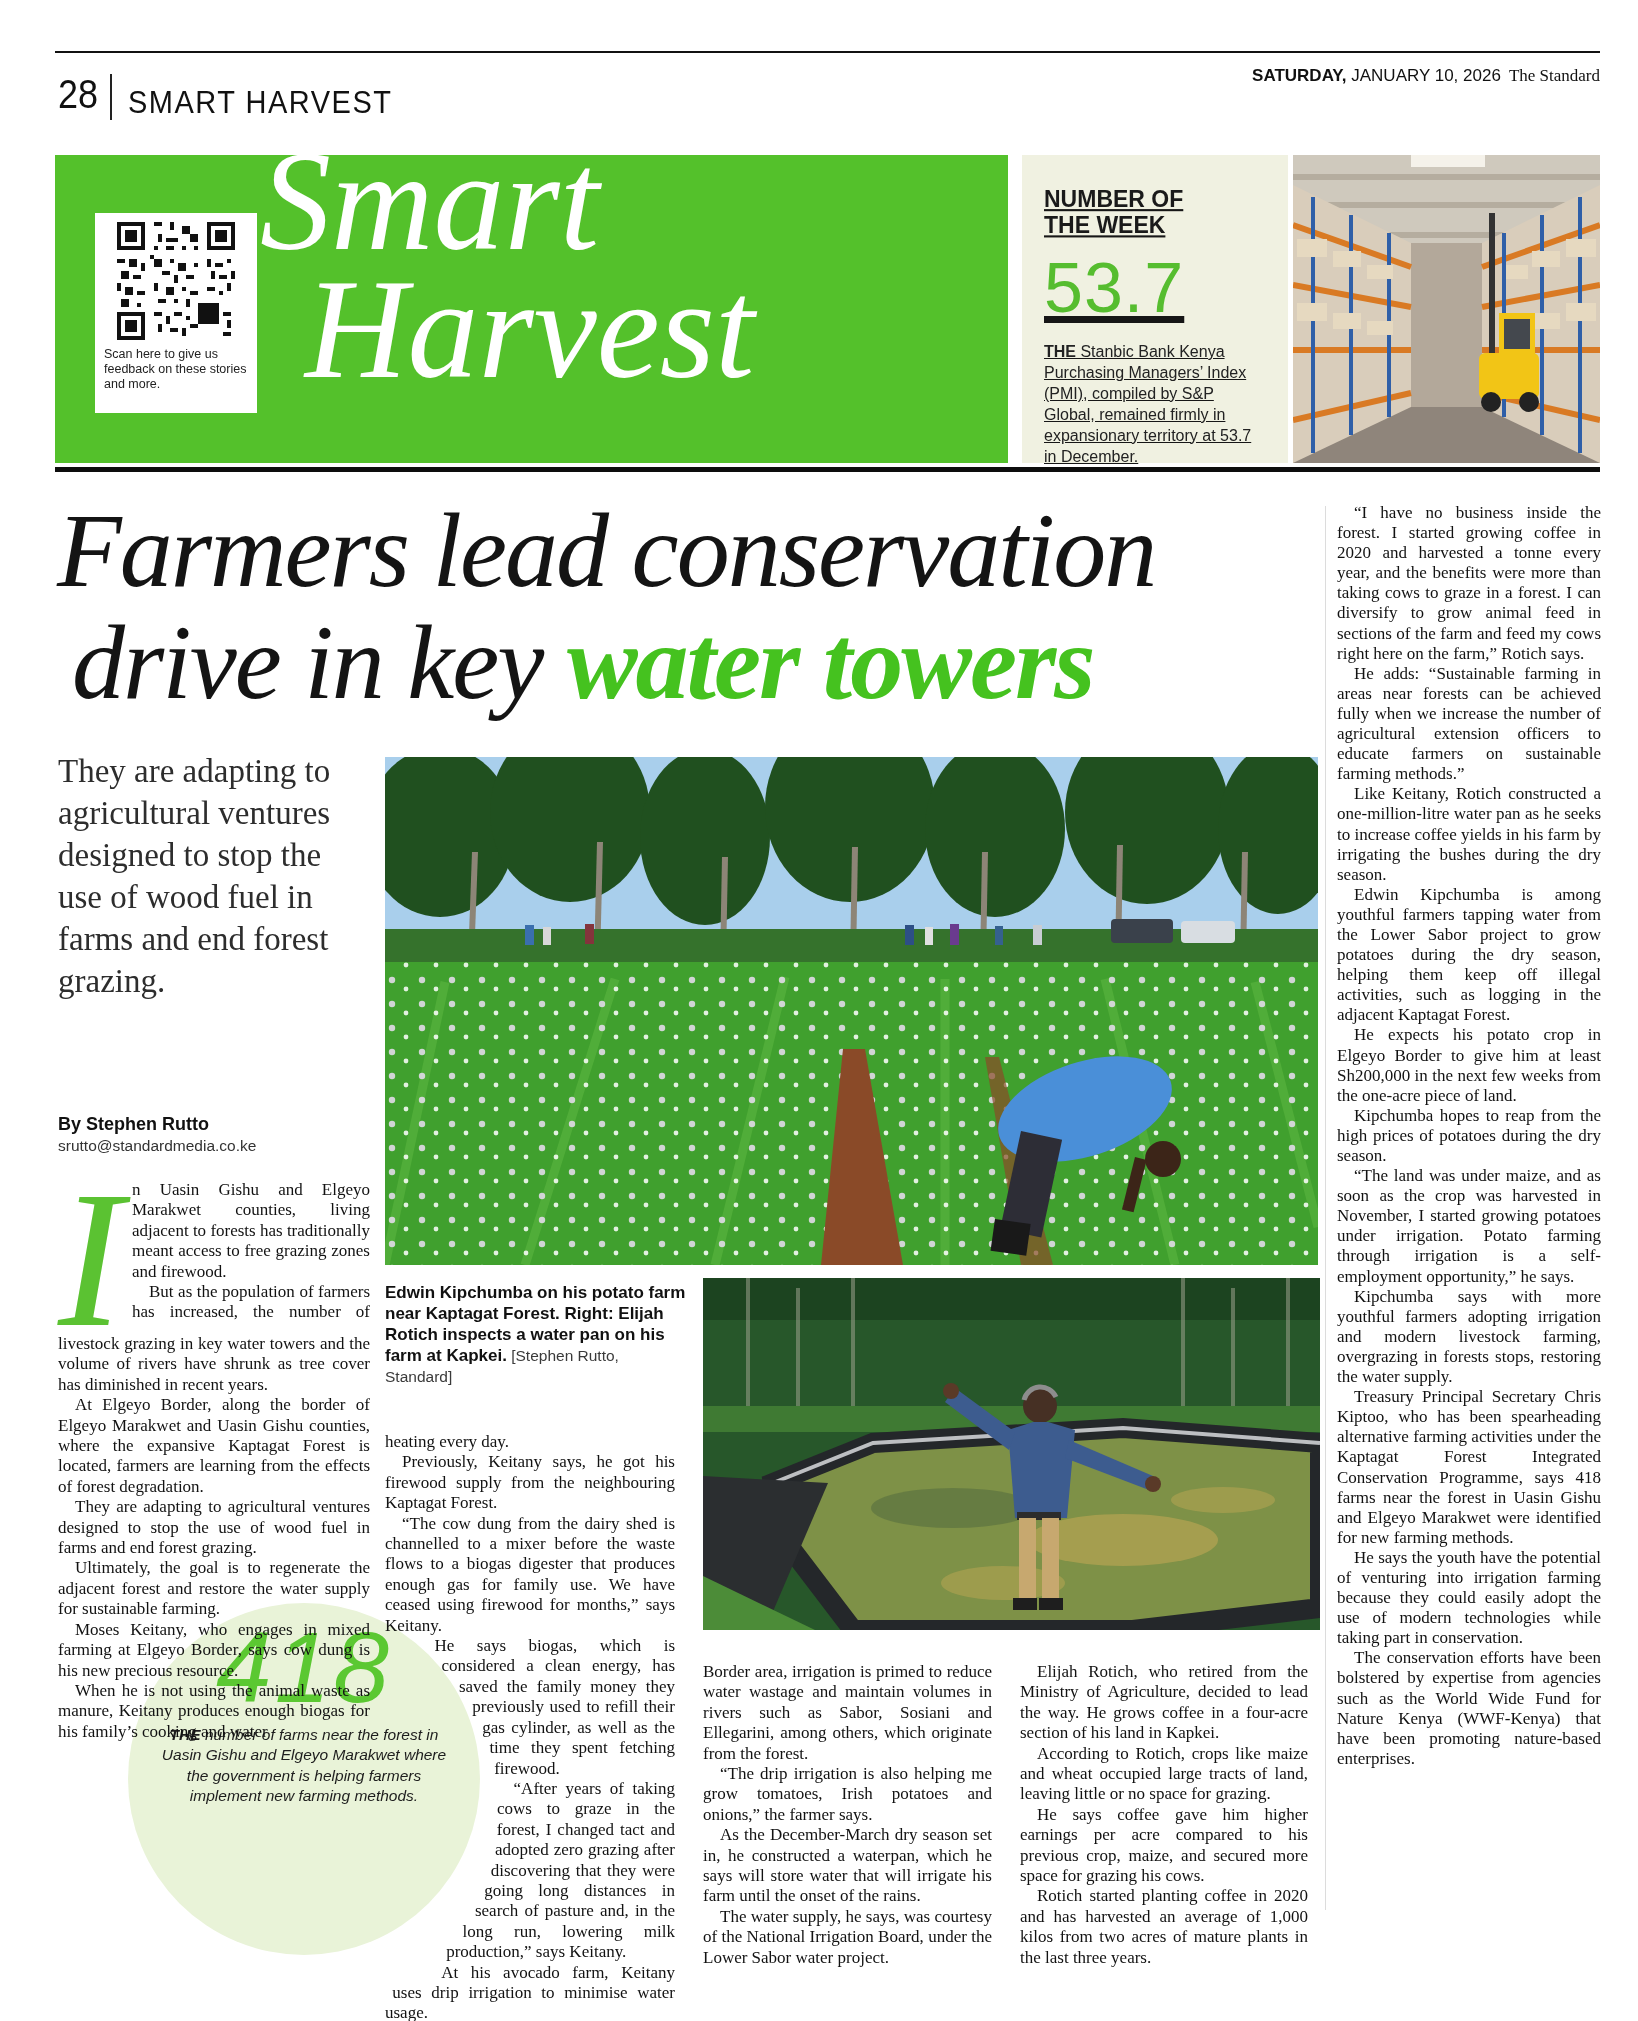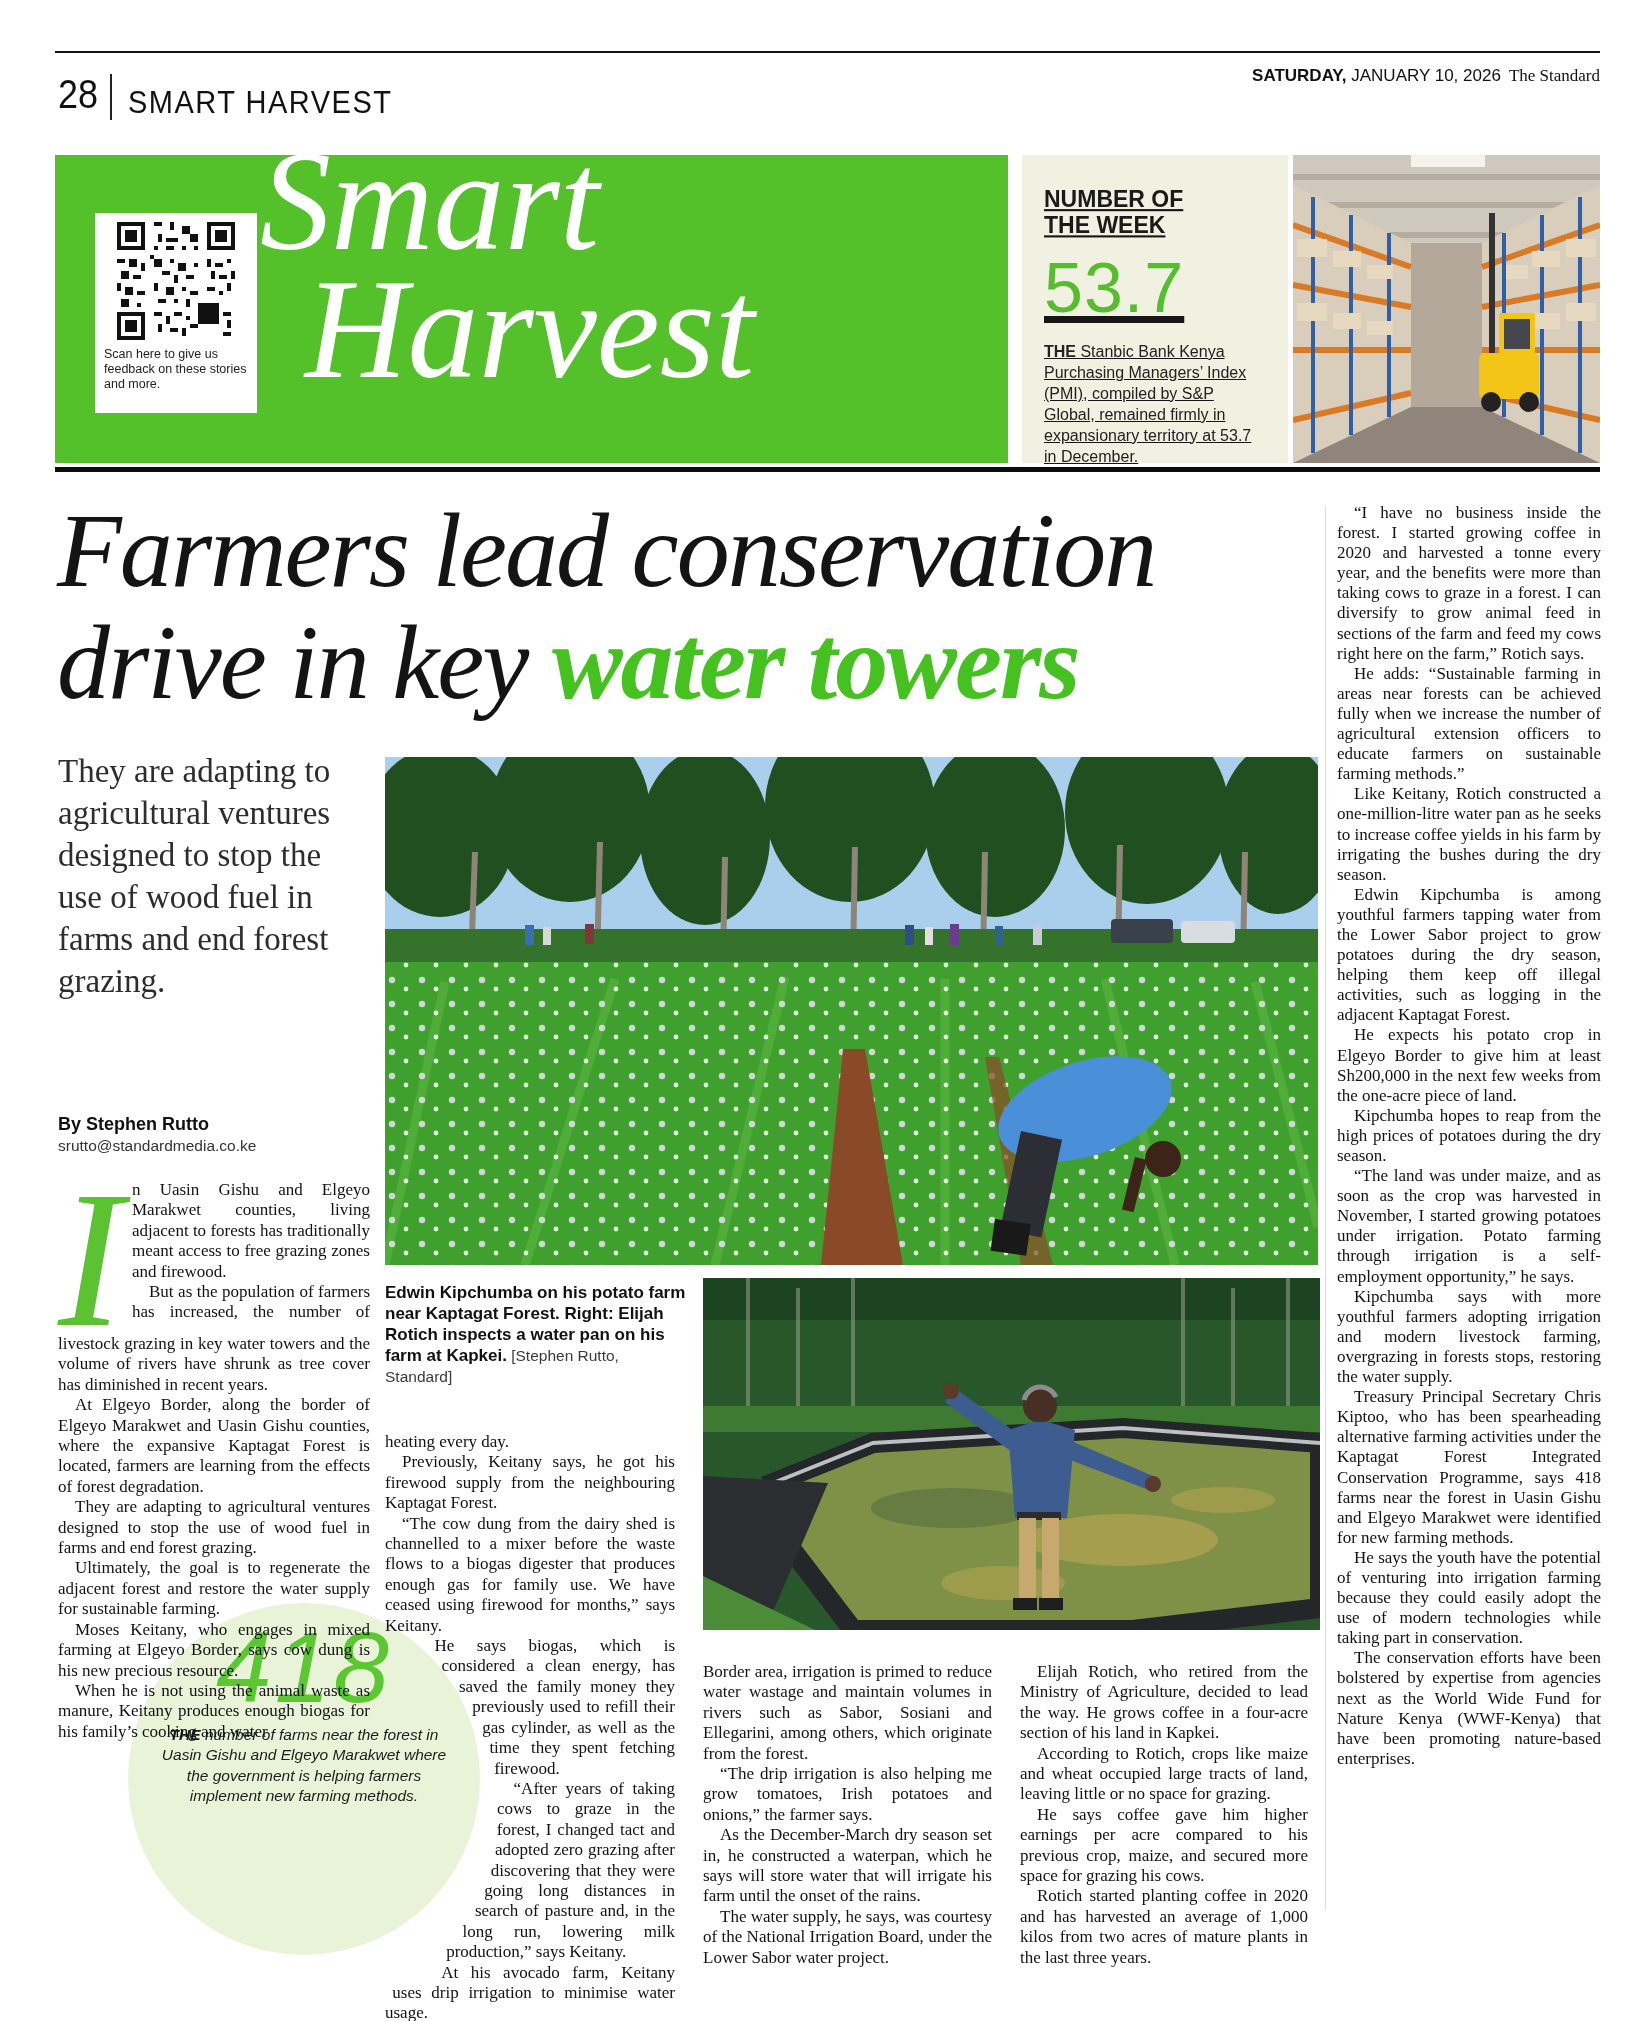--- a/index.html
+++ b/index.html
@@ -33,21 +33,21 @@
   .now-body{margin-top:18px;font-family:"Liberation Sans",sans-serif;font-size:16px;line-height:21px;color:#222;}
   .now-body b{font-weight:bold;}
 
   .warehouse{left:1293px;top:155px;width:307px;height:308px;overflow:hidden;}
   .warehouse svg{display:block;}
 
   .black-rule{left:55px;top:467px;width:1545px;height:5px;background:#0d0d0d;}
 
   
   .headline1{left:57px;top:498px;font-style:italic;font-size:106px;line-height:1;letter-spacing:-2px;color:#141414;white-space:nowrap;}
-  .headline2{left:57px;top:610px;font-style:italic;font-size:106px;line-height:1;letter-spacing:-2px;color:#141414;white-space:nowrap;font-family:Liberation Serif, serif;}
+  .headline2{left:72px;top:610px;font-style:italic;font-size:106px;line-height:1;letter-spacing:-2px;color:#141414;white-space:nowrap;font-family:Liberation Serif, serif;}
   .headline2 .grn{color:#45c21f;font-weight:bold;}
 
   
   .standfirst{left:58px;top:750px;width:314px;font-size:33px;line-height:42px;color:#2d2d2d;}
   .byline{left:58px;top:1114px;font-family:"Liberation Sans",sans-serif;}
   .byline .author{font-weight:bold;font-size:18px;color:#111;}
   .byline .email{font-size:15.5px;color:#333;margin-top:2px;}
 
   
   .bodycol{font-size:17px;line-height:20.4px;text-align:justify;color:#121212;z-index:2;}
@@ -388,14 +388,14 @@
   <p>“I have no business inside the forest. I started growing coffee in 2020 and harvested a tonne every year, and the benefits were more than taking cows to graze in a forest. I can diversify to grow animal feed in sections of the farm and feed my cows right here on the farm,” Rotich says.</p>
   <p>He adds: “Sustainable farming in areas near forests can be achieved fully when we increase the number of agricultural extension officers to educate farmers on sustainable farming methods.”</p>
   <p>Like Keitany, Rotich constructed a one-million-litre water pan as he seeks to increase coffee yields in his farm by irrigating the bushes during the dry season.</p>
   <p>Edwin Kipchumba is among youthful farmers tapping water from the Lower Sabor project to grow potatoes during the dry season, helping them keep off illegal activities, such as logging in the adjacent Kaptagat Forest.</p>
   <p>He expects his potato crop in Elgeyo Border to give him at least Sh200,000 in the next few weeks from the one-acre piece of land.</p>
   <p>Kipchumba hopes to reap from the high prices of potatoes during the dry season.</p>
   <p>“The land was under maize, and as soon as the crop was harvested in November, I started growing potatoes under irrigation. Potato farming through irrigation is a self-employment opportunity,” he says.</p>
   <p>Kipchumba says with more youthful farmers adopting irrigation and modern livestock farming, overgrazing in forests stops, restoring the water supply.</p>
   <p>Treasury Principal Secretary Chris Kiptoo, who has been spearheading alternative farming activities under the Kaptagat Forest Integrated Conservation Programme, says 418 farms near the forest in Uasin Gishu and Elgeyo Marakwet were identified for new farming methods.</p>
   <p>He says the youth have the potential of venturing into irrigation farming because they could easily adopt the use of modern technologies while taking part in conservation.</p>
-  <p>The conservation efforts have been bolstered by expertise from agencies next as the World Wide Fund for Nature Kenya (WWF-Kenya) that have been promoting nature-based enterprises.</p>
+  <p>The conservation efforts have been bolstered by expertise from agencies such as the World Wide Fund for Nature Kenya (WWF-Kenya) that have been promoting nature-based enterprises.</p>
 </div>
 
 </body></html>

